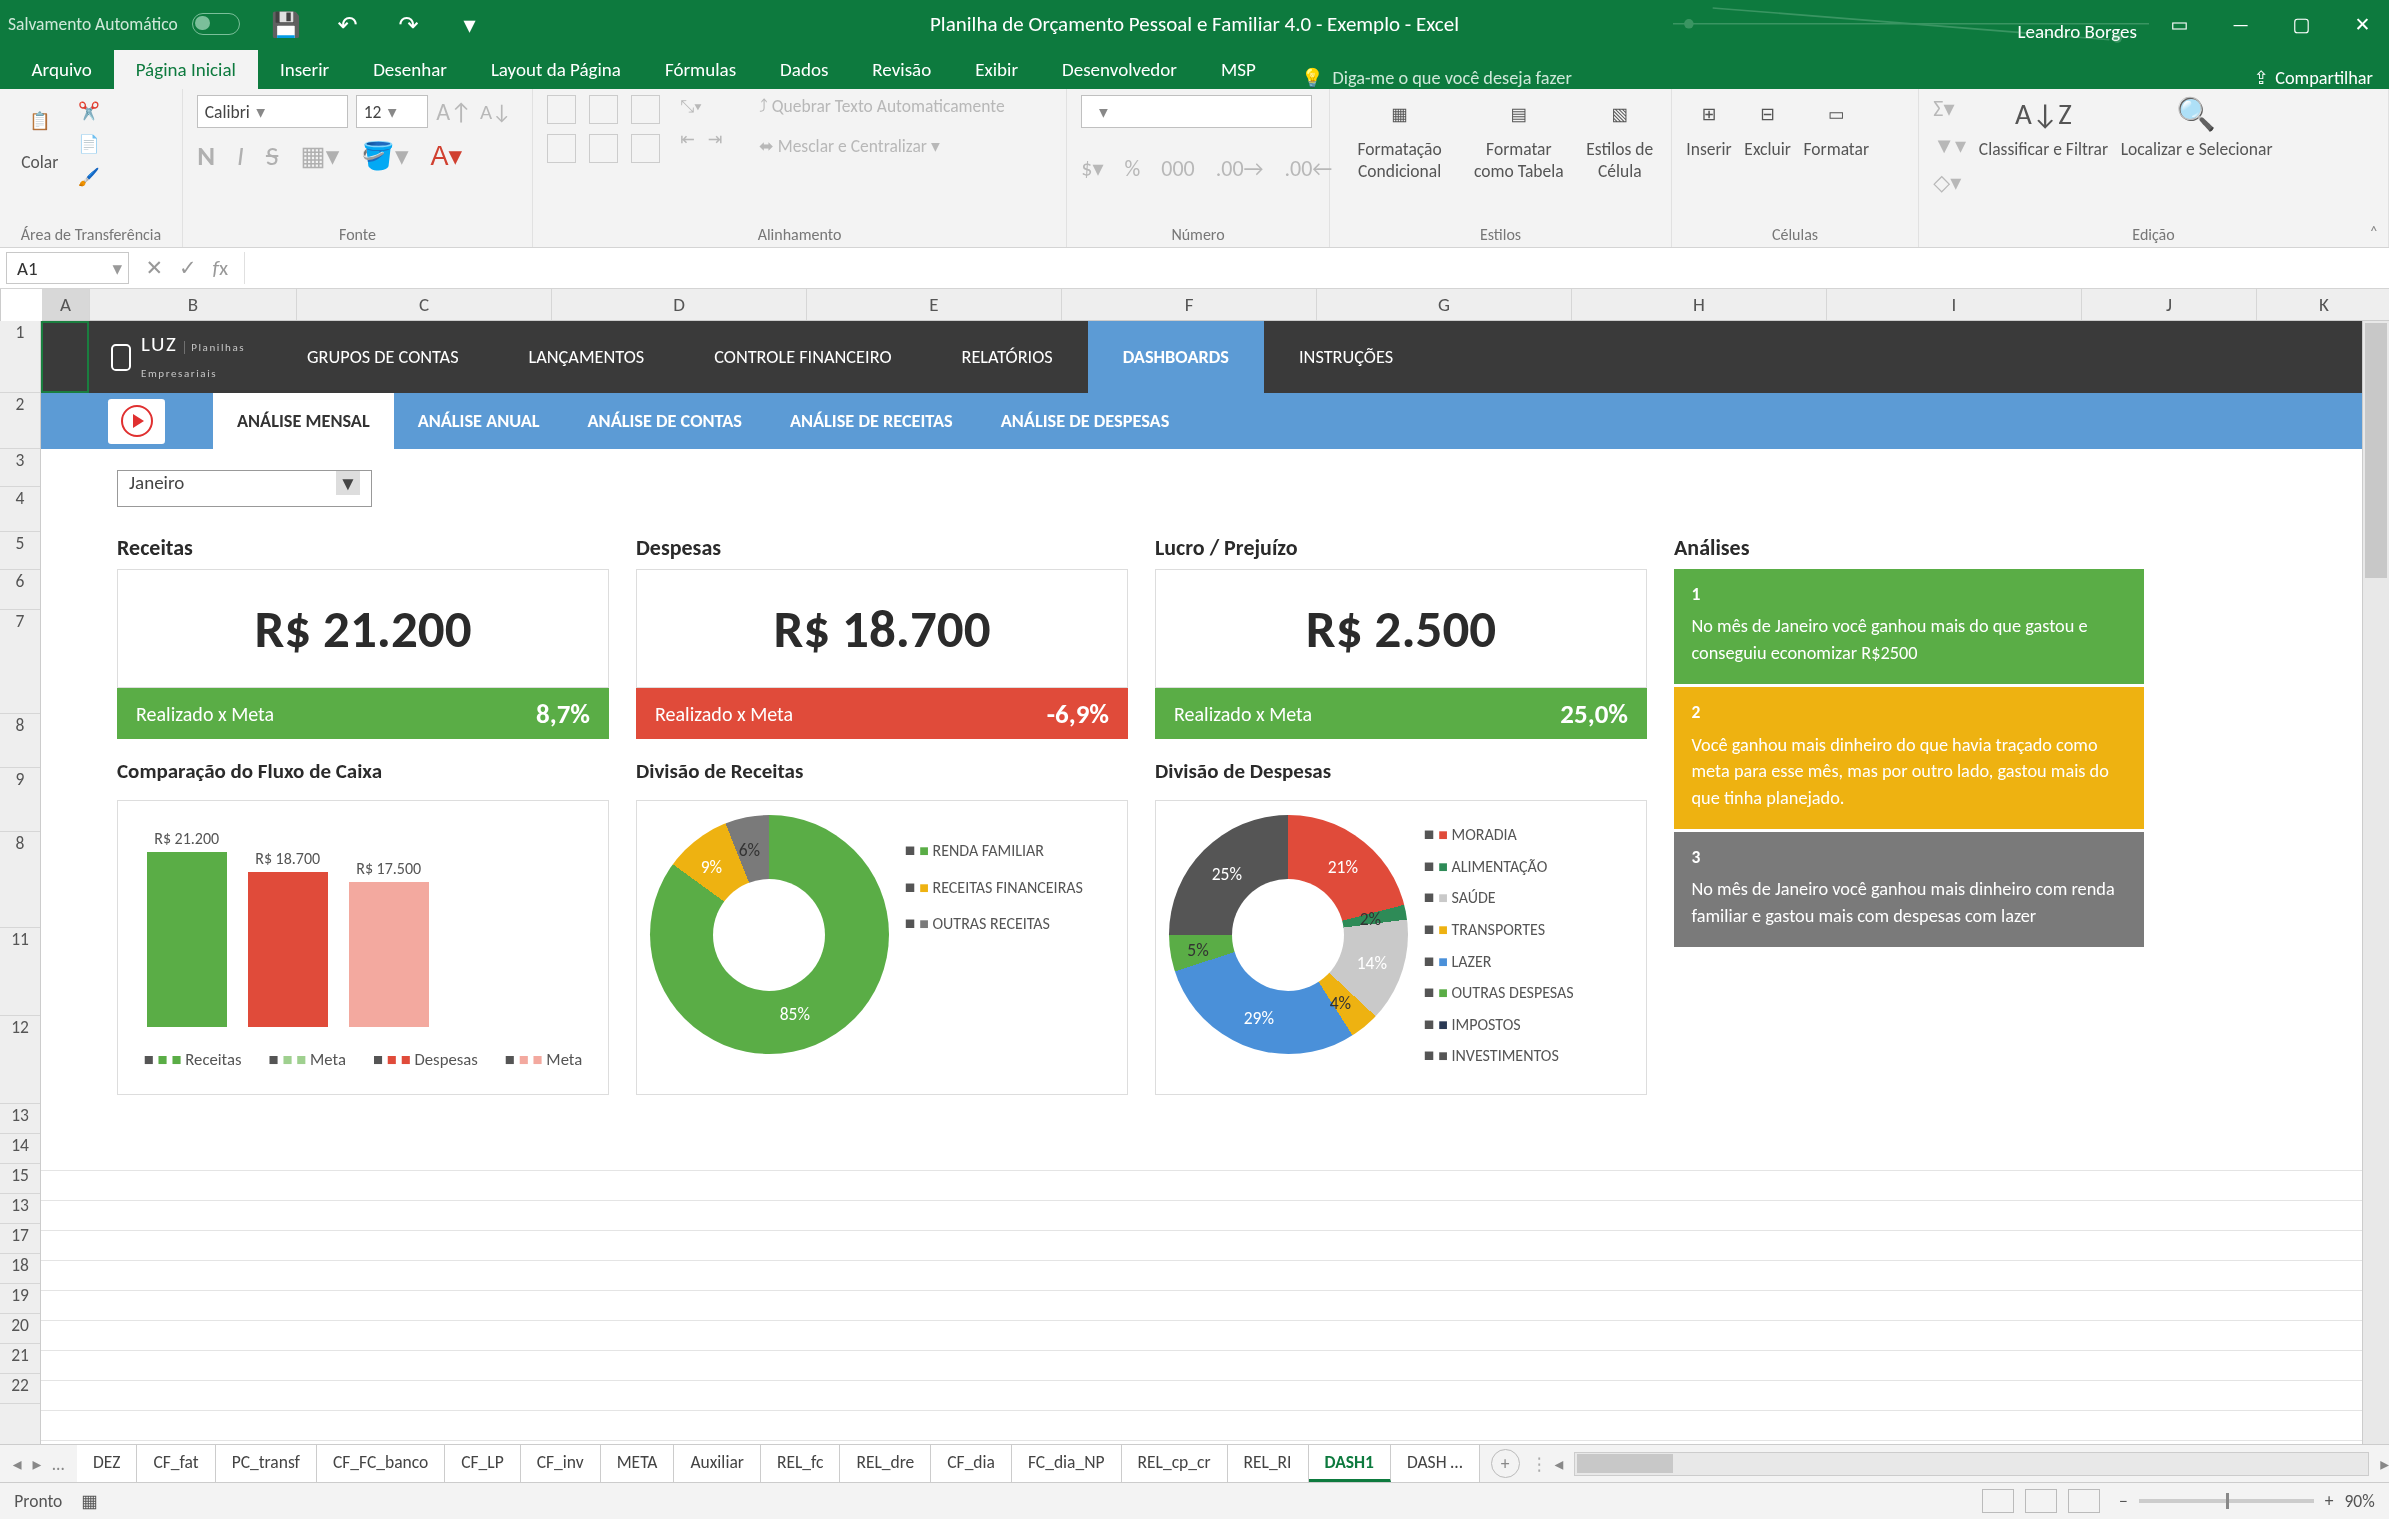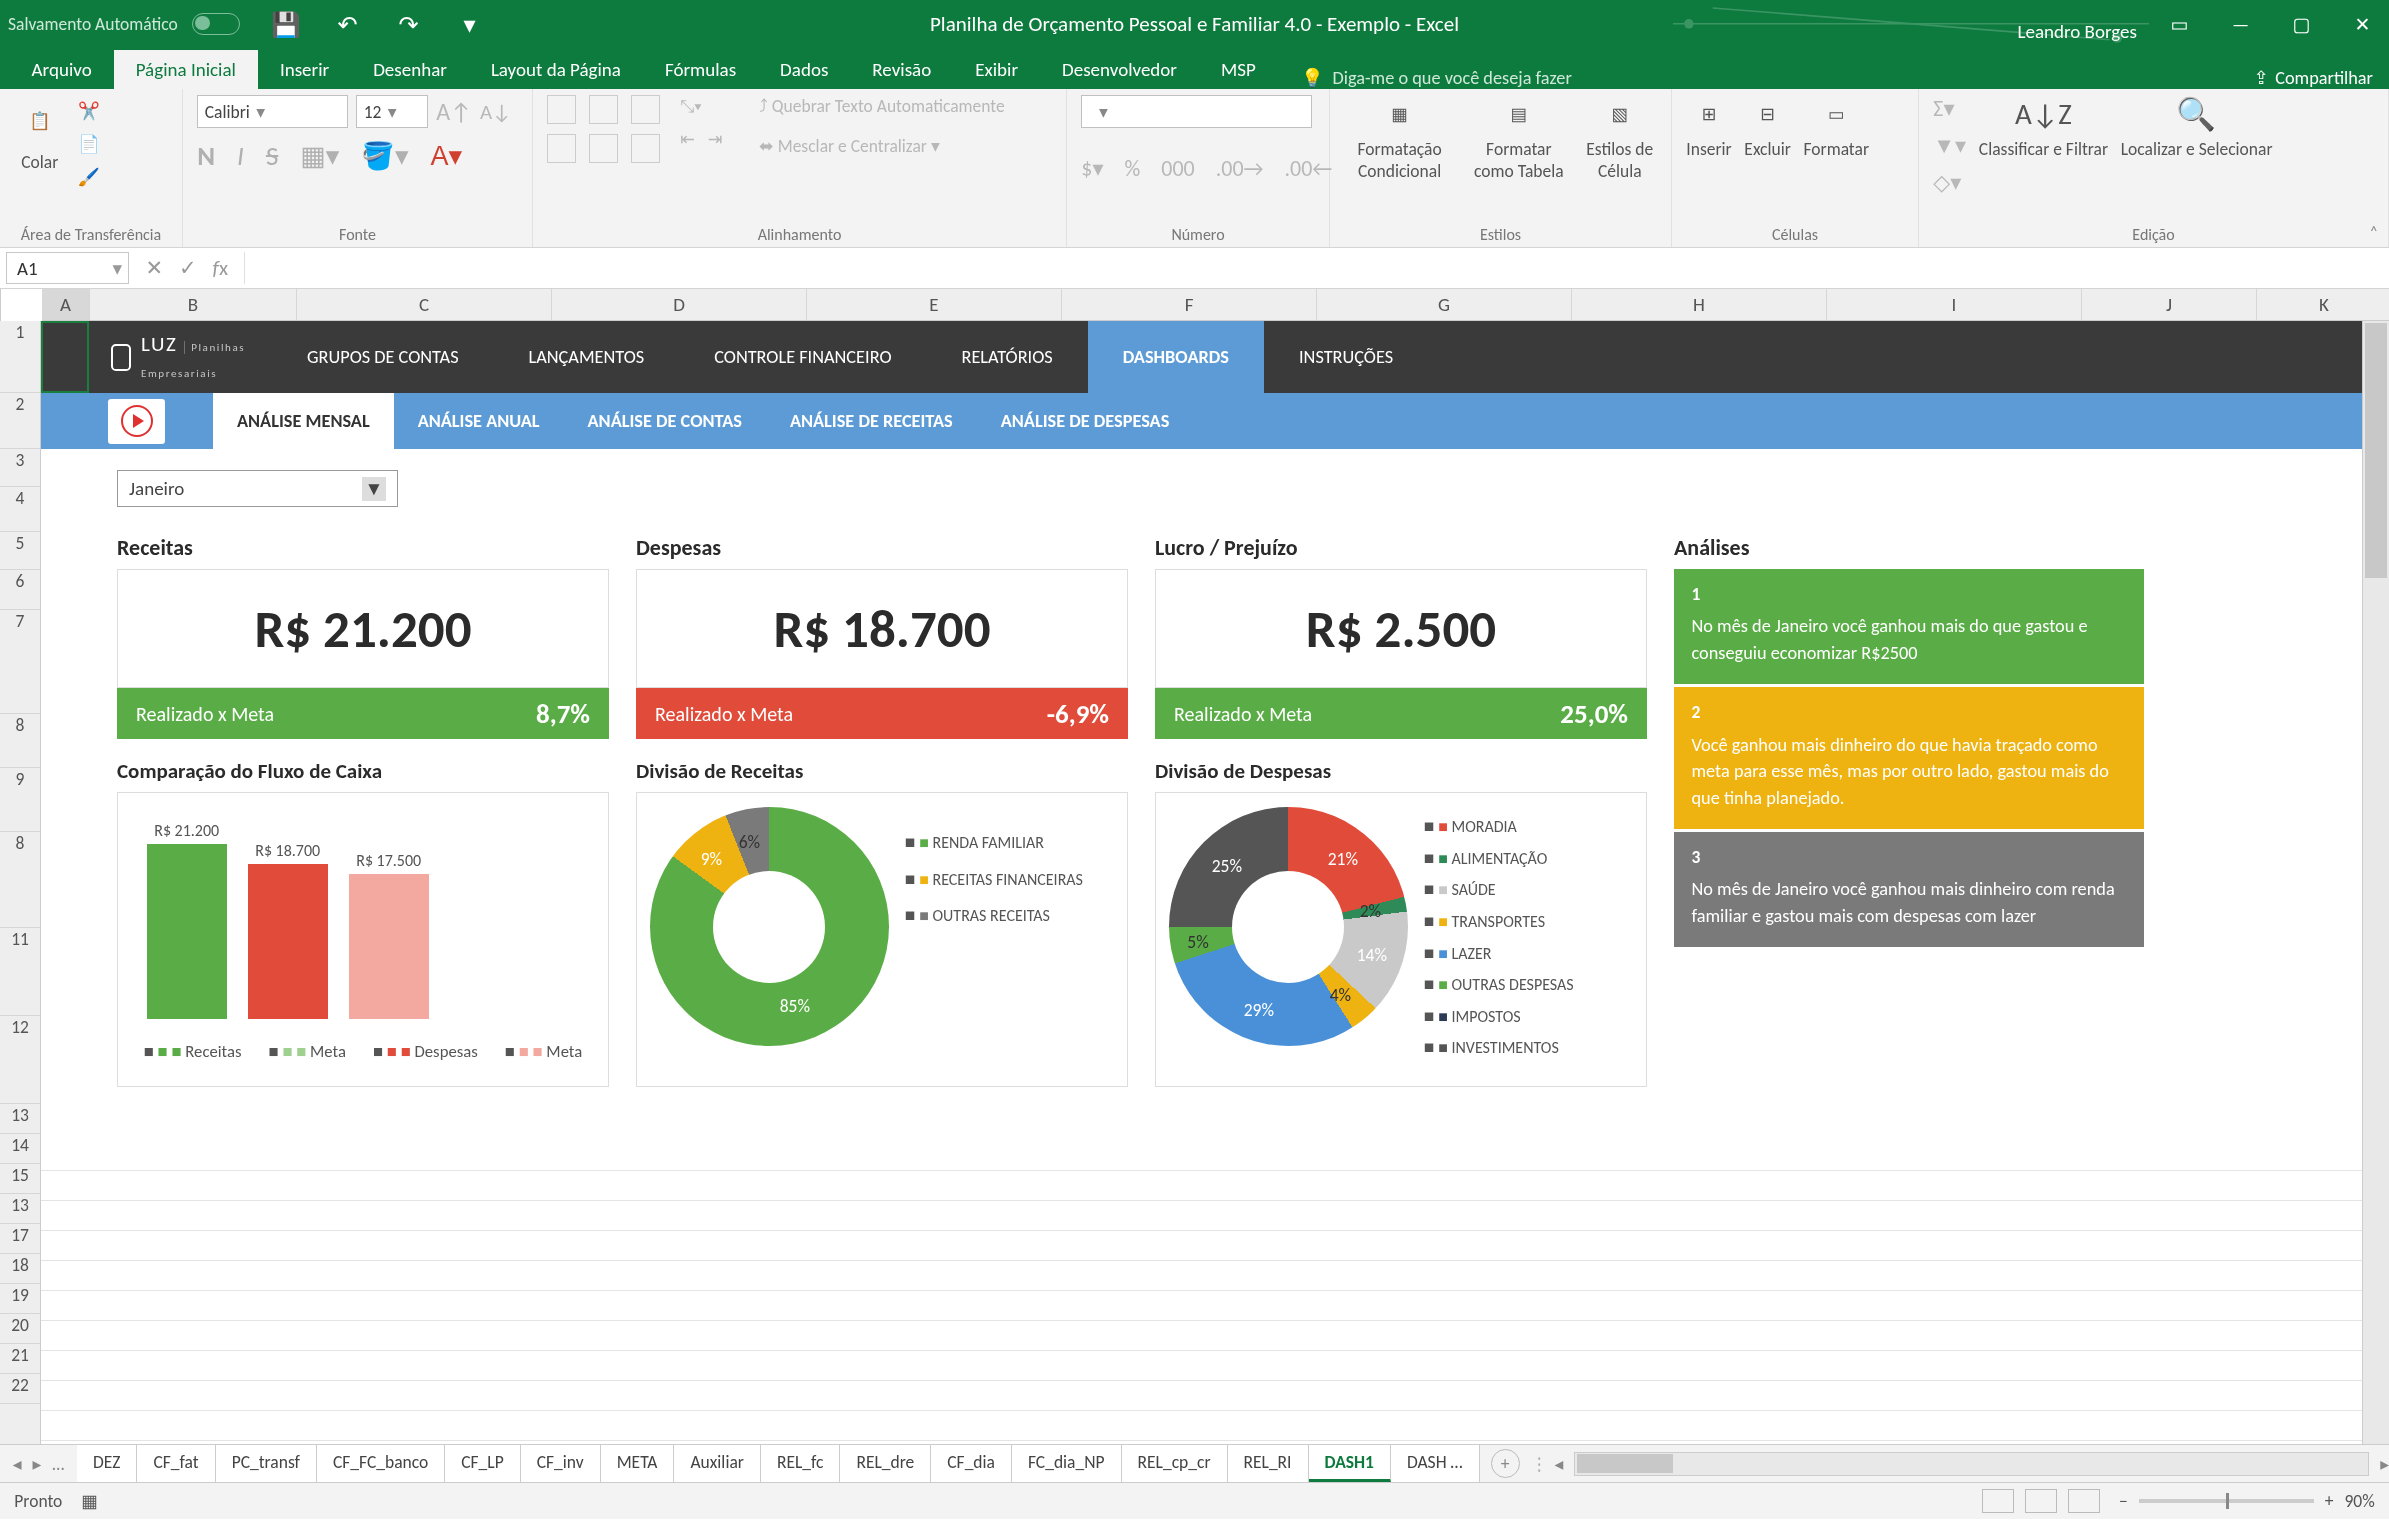--- a/index.html
+++ b/index.html
@@ -72,34 +72,34 @@
 .navitem.active { background:#5c9bd5; height:72px; display:flex; align-items:center; font-weight:600; }
 
 .subbar { height:56px; background:#5c9bd5; display:flex; align-items:center; color:#fff; font-size:18.3px; font-weight:600; }
 .playbox { width:57px; height:45px; background:#fff; margin-left:19px; border-radius:3.2px; display:flex; align-items:center; justify-content:center; }
 .playbox .pc { width:32px; height:32px; border:2.4px solid #e03030; border-radius:50%; display:flex; align-items:center; justify-content:center; }
 .playbox .pc::after { content:""; border-left:11px solid #e03030; border-top:7.2px solid transparent; border-bottom:7.2px solid transparent; margin-left:3.2px; }
 .subtab { padding:0 24px; height:56px; display:flex; align-items:center; }
 .subtab.active { background:#fff; color:#333; }
 
 .dashbody { padding:21px 29px; }
-.monthdd { width:281px; height:37px; border:0.8px solid #999; background:#fff; display:flex; align-items:center; padding:0 11px; font-size:19px; color:#444; }
+.monthdd { width:255px; height:37px; border:0.8px solid #999; background:#fff; display:flex; padding:0 11px; font-size:19px; color:#444; }
 .monthdd .dd { margin-left:auto; width:24px; height:24px; background:#ddd; display:flex; align-items:center; justify-content:center; }
 
 .cardsrow { display:flex; gap:27px; margin-top:27px; }
 .col { width:492px; }
 .col.analises { width:470px; }
 .section-title { font-size:22px; font-weight:700; color:#2b2b2b; margin-bottom:8px; }
 .bigcard { border:0.8px solid #ddd; background:#fff; height:119px; display:flex; align-items:center; justify-content:center; font-size:53px; font-weight:800; color:#2b2b2b; }
 .metabar { height:51px; display:flex; align-items:center; justify-content:space-between; padding:0 19px; color:#fff; font-size:20px; }
 .metabar .pct { font-size:27px; font-weight:700; }
 .green { background:#5aad46; }
 .red { background:#e04b3a; }
 
-.subtitle { font-size:21px; font-weight:700; color:#2b2b2b; margin-top:19px; margin-bottom:8px; }
+.subtitle { font-size:21px; font-weight:700; color:#2b2b2b; margin-top:19px; margin-bottom:16px; }
 .chartbox { border:0.8px solid #ddd; background:#fff; height:295px; position:relative; padding:14.3px 12.7px 9.6px 12.7px; }
 
 
 .bars { display:flex; align-items:flex-end; gap:21px; height:191px; margin-top:21px; margin-left:16px; }
 .barwrap { display:flex; flex-direction:column; align-items:center; }
 .barwrap .lbl { font-size:16px; color:#555; margin-bottom:4.8px; }
 .bar { width:80px; }
 .legendrow { display:flex; gap:27px; margin-top:22px; justify-content:center; font-size:16.7px; color:#555; }
 .legendrow span::before { content:"■ "; }
 

